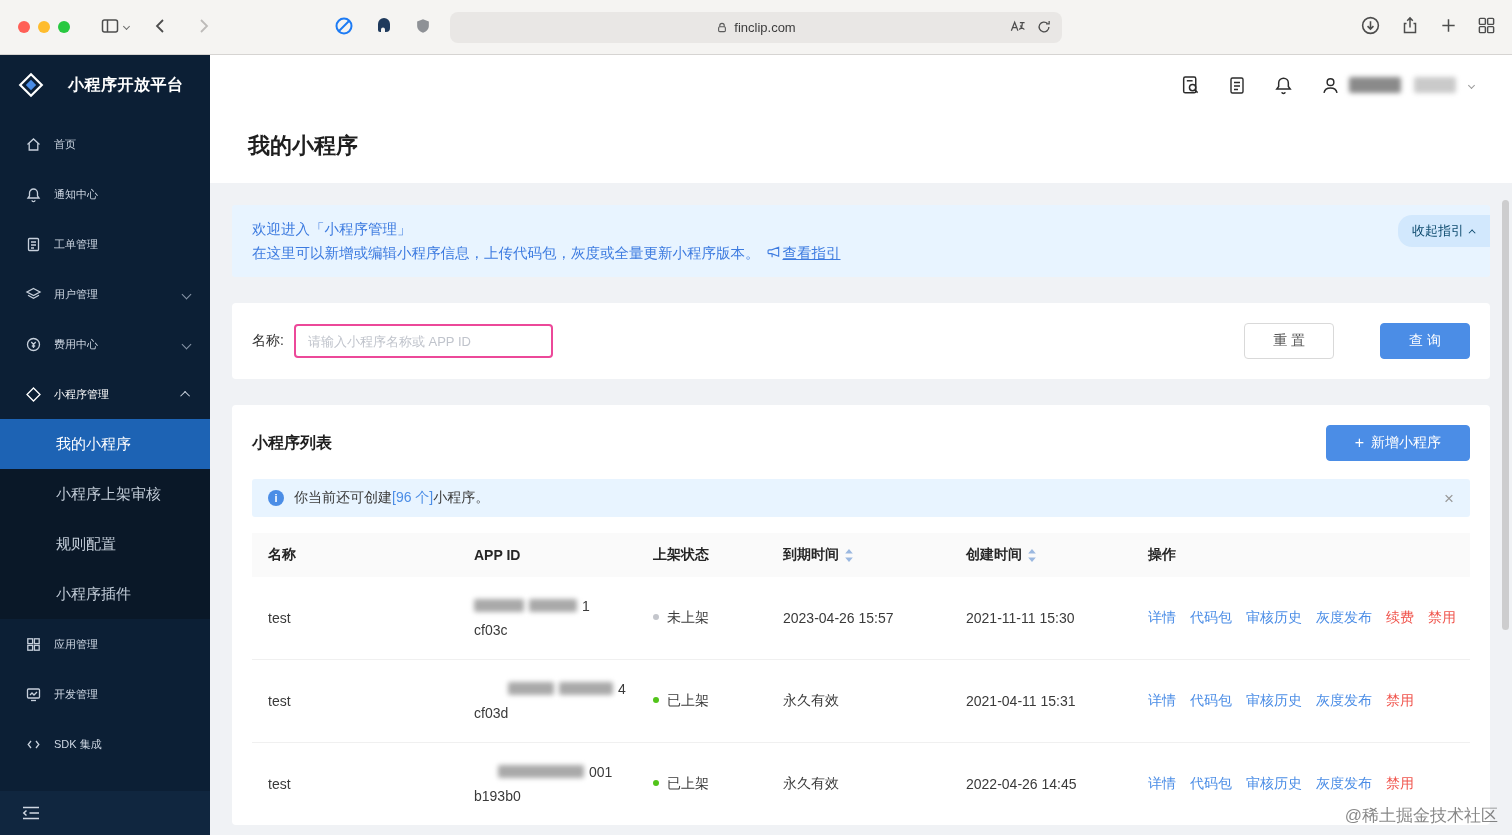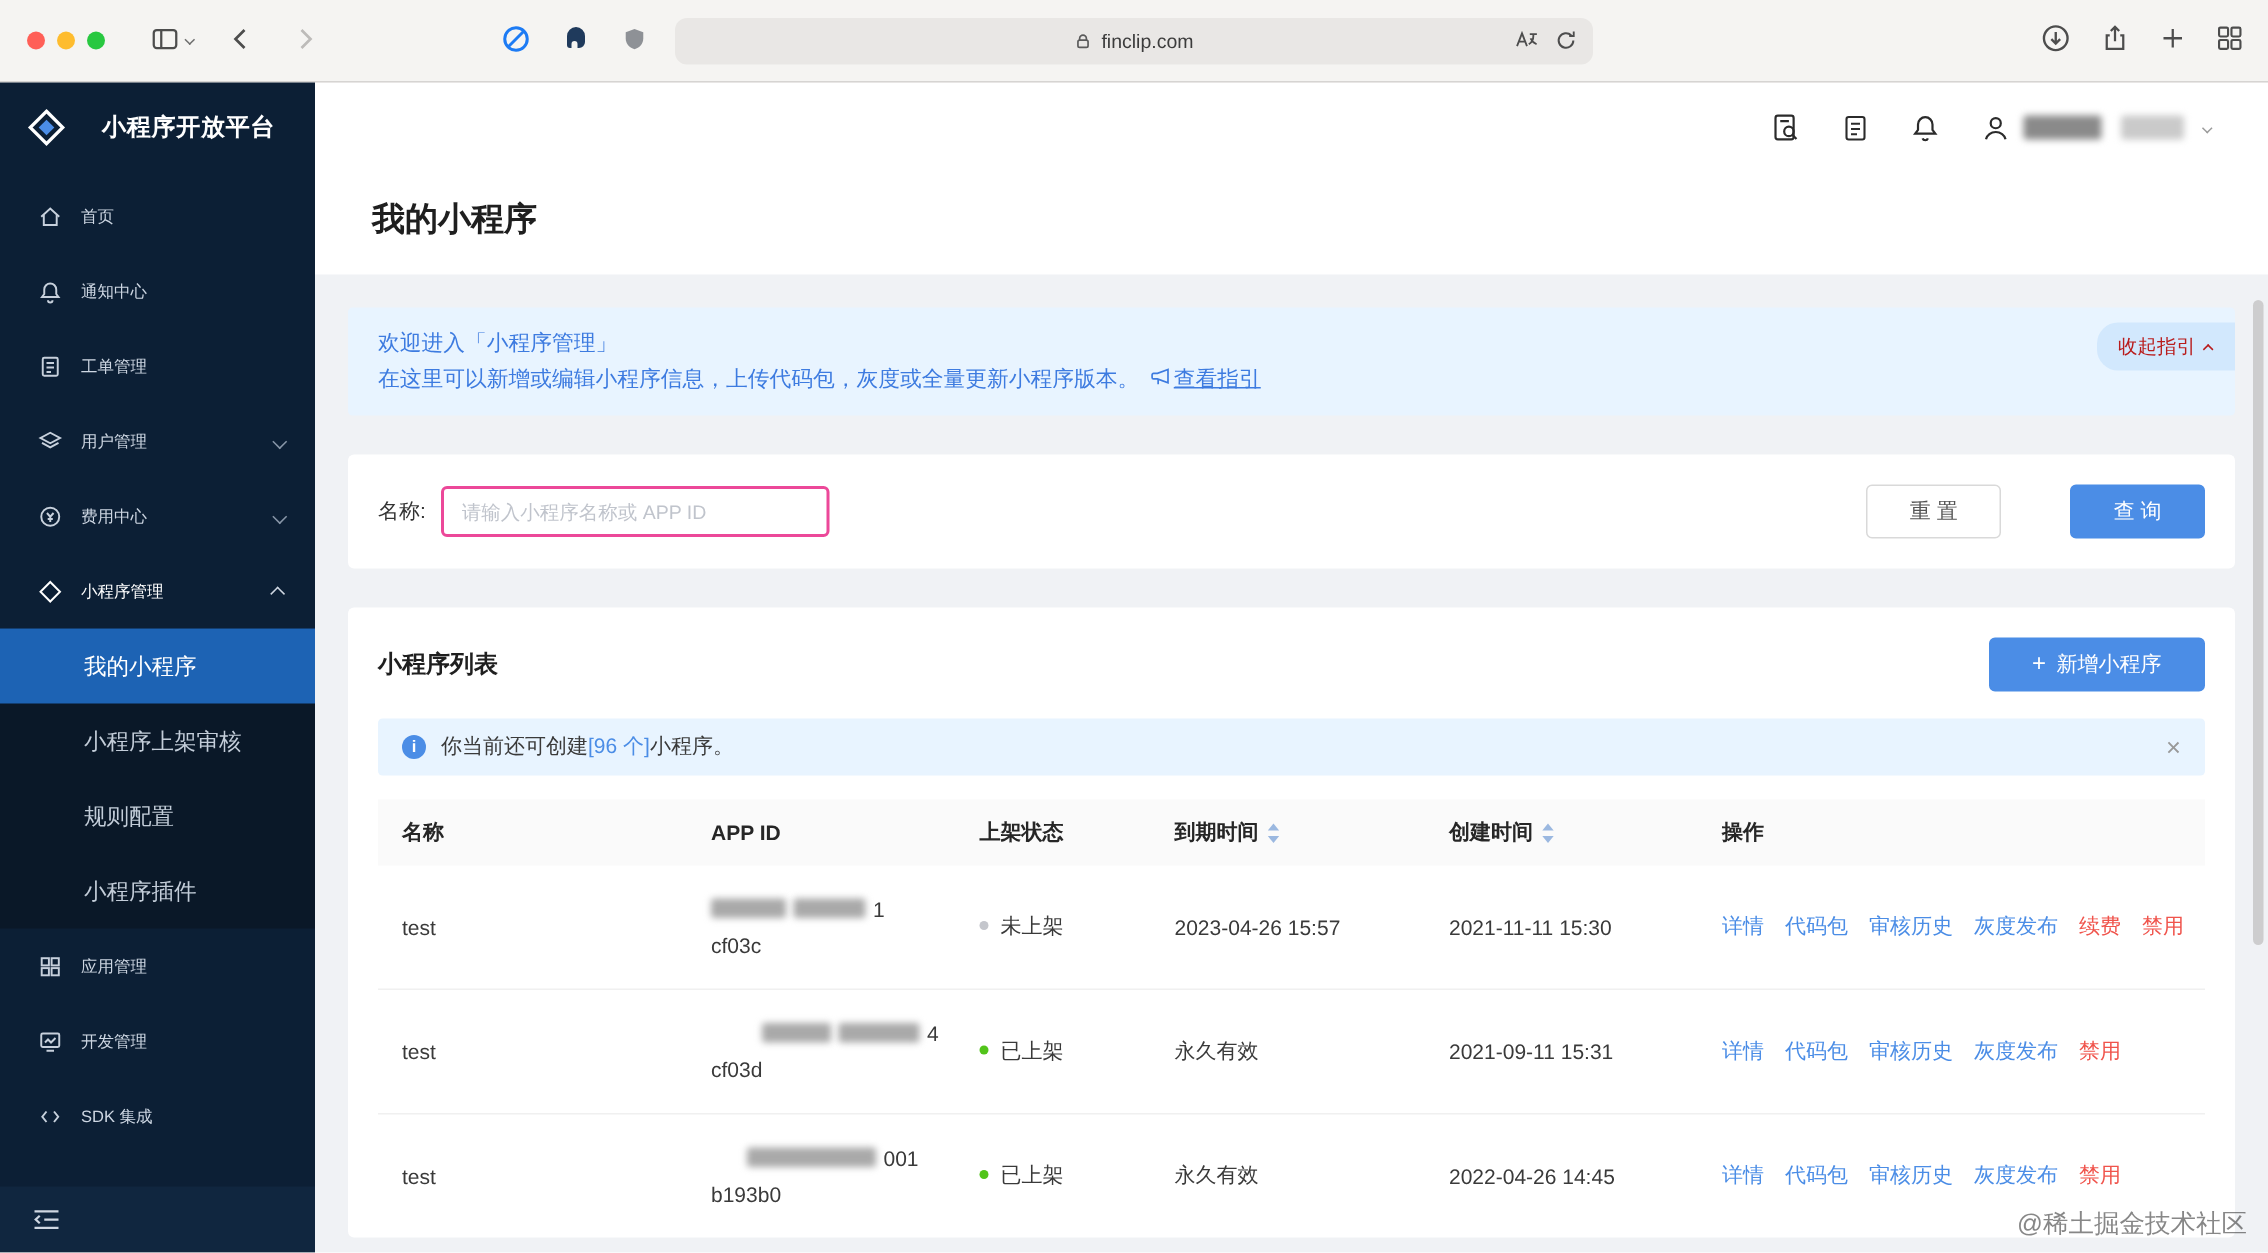--- a/index.html
+++ b/index.html
@@ -37,21 +37,21 @@
   .main-header { height:60px; display:flex; justify-content:flex-end; align-items:center; gap:26px; padding-right:38px; color:#2b2b2b; }
   .user-chunk { display:flex; align-items:center; gap:8px; }
   .page-title-row { padding:16px 38px 22px; }
   .page-title { font-size:22px; font-weight:bold; color:#1f1f1f; }
   .content { flex:1; background:#f0f2f5; padding:22px; position:relative; overflow:hidden; }
 
   
   .guide-banner { background:#e8f4ff; border-radius:3px; padding:12px 20px; position:relative; color:#3d7be0; font-size:14.5px; line-height:24px; margin-bottom:26px; }
   .guide-link { color:#3d7be0; text-decoration:underline; cursor:pointer; }
   .mega { display:inline-flex; vertical-align:-2px; margin:0 2px 0 6px; }
-  .collapse-pill { position:absolute; right:0; top:10px; background:#d2e8fd; border-radius:14px 0 0 14px; padding:4px 14px; font-size:13px; color:#b91c1c; display:flex; align-items:center; gap:7px; cursor:pointer; }
+  .collapse-pill { position:absolute; right:0; top:10px; background:#d2e8fd; border-radius:14px 0 0 14px; padding:4px 14px; font-size:13px; color:#0c4a6e; display:flex; align-items:center; gap:7px; cursor:pointer; }
 
   
   .search-card { background:#fff; border-radius:4px; padding:20px; display:flex; align-items:center; margin-bottom:26px; }
   .field-label { font-size:14px; color:#333; margin-right:10px; }
   .name-input { width:259px; height:34px; border:2px solid #ec4899; border-radius:4px; padding:0 12px; font-size:13px; color:#333; outline:none; font-family:inherit; }
   .name-input::placeholder { color:#c0c4cc; }
   .search-btns { margin-left:auto; display:flex; gap:14px; }
   .btn { border-radius:4px; font-size:14px; padding:8px 28px; cursor:pointer; font-family:inherit;margin-left:32px; }
   .btn-outline { background:#fff; border:1px solid #d9d9d9; color:#555; }
   .btn-primary { background:#4b8de6; border:1px solid #4b8de6; color:#fff; }
@@ -457,21 +457,21 @@
           <div class="trow">
             <div class="tcell col-name">test</div>
             <div class="tcell col-appid">
               <div class="appid-line"><span class="blur" style="width:46px;margin-left:34px"></span><span class="blur" style="width:54px"></span><span>4</span></div>
               <div class="appid-line">cf03d</div>
             </div>
             <div class="tcell col-status">
               <span class="dot dot-green"></span><span>已上架</span>
             </div>
             <div class="tcell col-expire">永久有效</div>
-            <div class="tcell col-created">2021-09-11 15:31</div>
+            <div class="tcell col-created">2021-04-11 15:31</div>
             <div class="tcell col-ops">
               <div class="ops">
                 <span class="link">详情</span>
                 <span class="link">代码包</span>
                 <span class="link">审核历史</span>
                 <span class="link">灰度发布</span>
                 <span class="link danger">禁用</span>
               </div>
             </div>
           </div>

